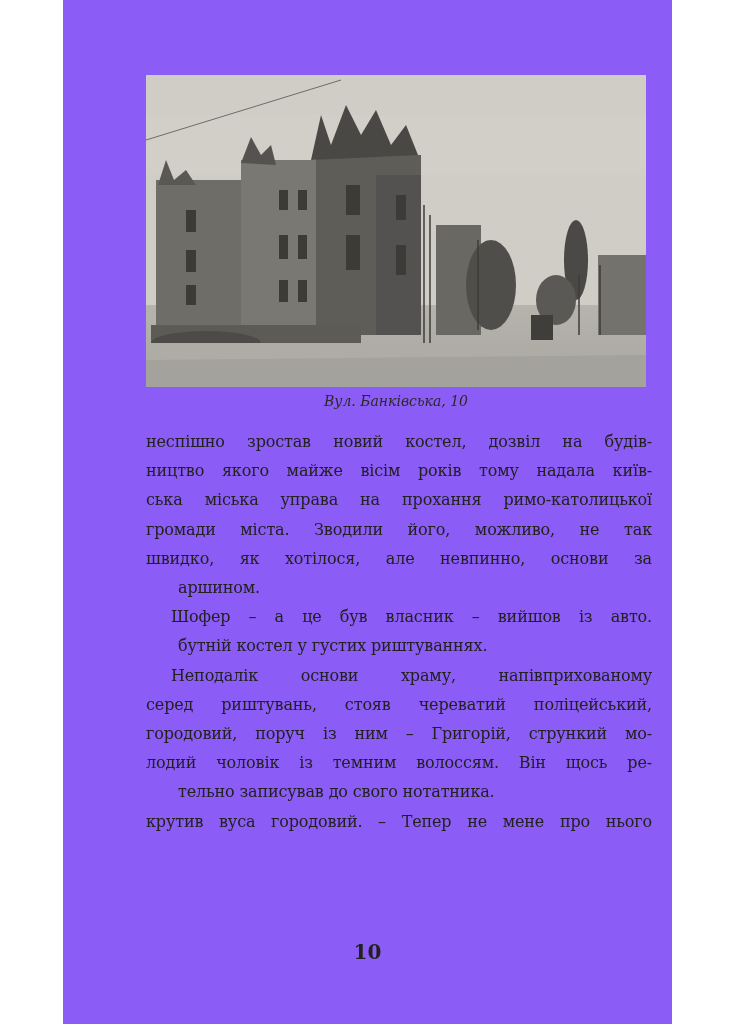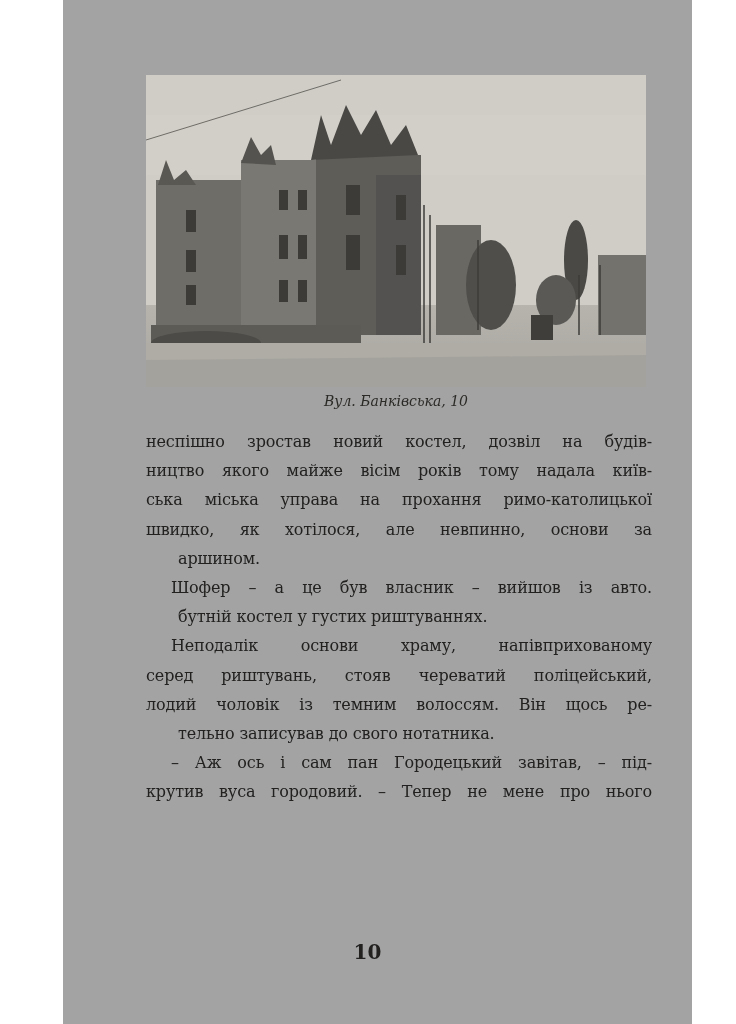--- a/index.html
+++ b/index.html
@@ -9,22 +9,21 @@
       height: 1024px;
       background: #ffffff;
       overflow: hidden;
     }
     .page {
       position: absolute;
       left: 63px;
       top: 0;
       width: 609px;
       height: 1024px;
-      background: #a3a3a3;
-      padding-left: 20px;
+      background: #8b5cf6;
     }
     .photo {
       position: absolute;
       left: 83px;
       top: 75px;
       width: 500px;
       height: 312px;
       background: linear-gradient(180deg, #cfcdc6 0%, #c9c7c0 45%, #b5b3ac 75%, #a7a59f 100%);
       overflow: hidden;
     }
@@ -134,26 +133,27 @@
       <path d="M0 285 L500 280 L500 312 L0 312 Z" fill="#a4a29c"></path>
     </svg>
   </div>
 
   <div class="caption">Вул. Банківська, 10</div>
 
   <div class="body-text">
     <span class="line">неспішно зростав новий костел, дозвіл на будів-</span>
     <span class="line">ництво якого майже вісім років тому надала київ-</span>
     <span class="line">ська міська управа на прохання римо-католицької</span>
+    <span class="line">громади міста. Зводили його, можливо, не так</span>
     <span class="line">швидко, як хотілося, але невпинно, основи за</span>
     <span class="line last">аршином.</span>
     <span class="line indent">Шофер – а це був власник – вийшов із авто.</span>
     <span class="line last">бутній костел у густих риштуваннях.</span>
     <span class="line indent">Неподалік основи храму, напівприхованому</span>
     <span class="line">серед риштувань, стояв череватий поліцейський,</span>
+    <span class="line">городовий, поруч із ним – Григорій, стрункий мо-</span>
     <span class="line">лодий чоловік із темним волоссям. Він щось ре-</span>
     <span class="line last">тельно записував до свого нотатника.</span>
-    <span class="line indent">– Аж ось і сам пан Городецький завітав, – під-</span>
     <span class="line">крутив вуса городовий. – Тепер не мене про нього</span>
   </div>
 
   <div class="page-number">10</div>
 </div>
 
 </body></html>

